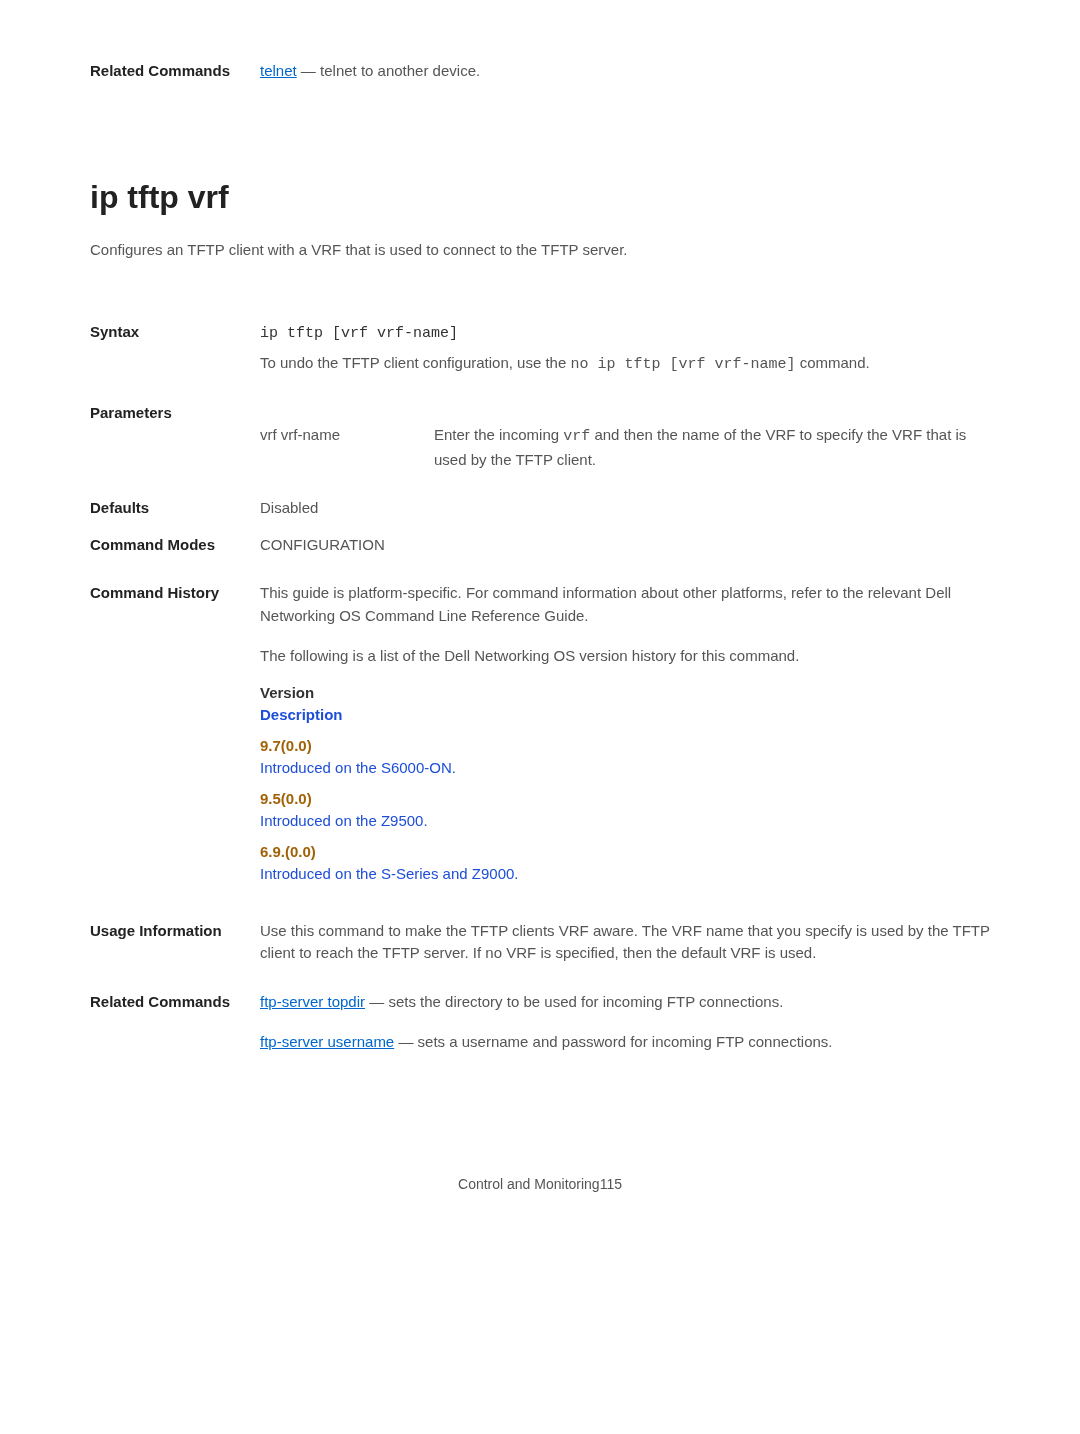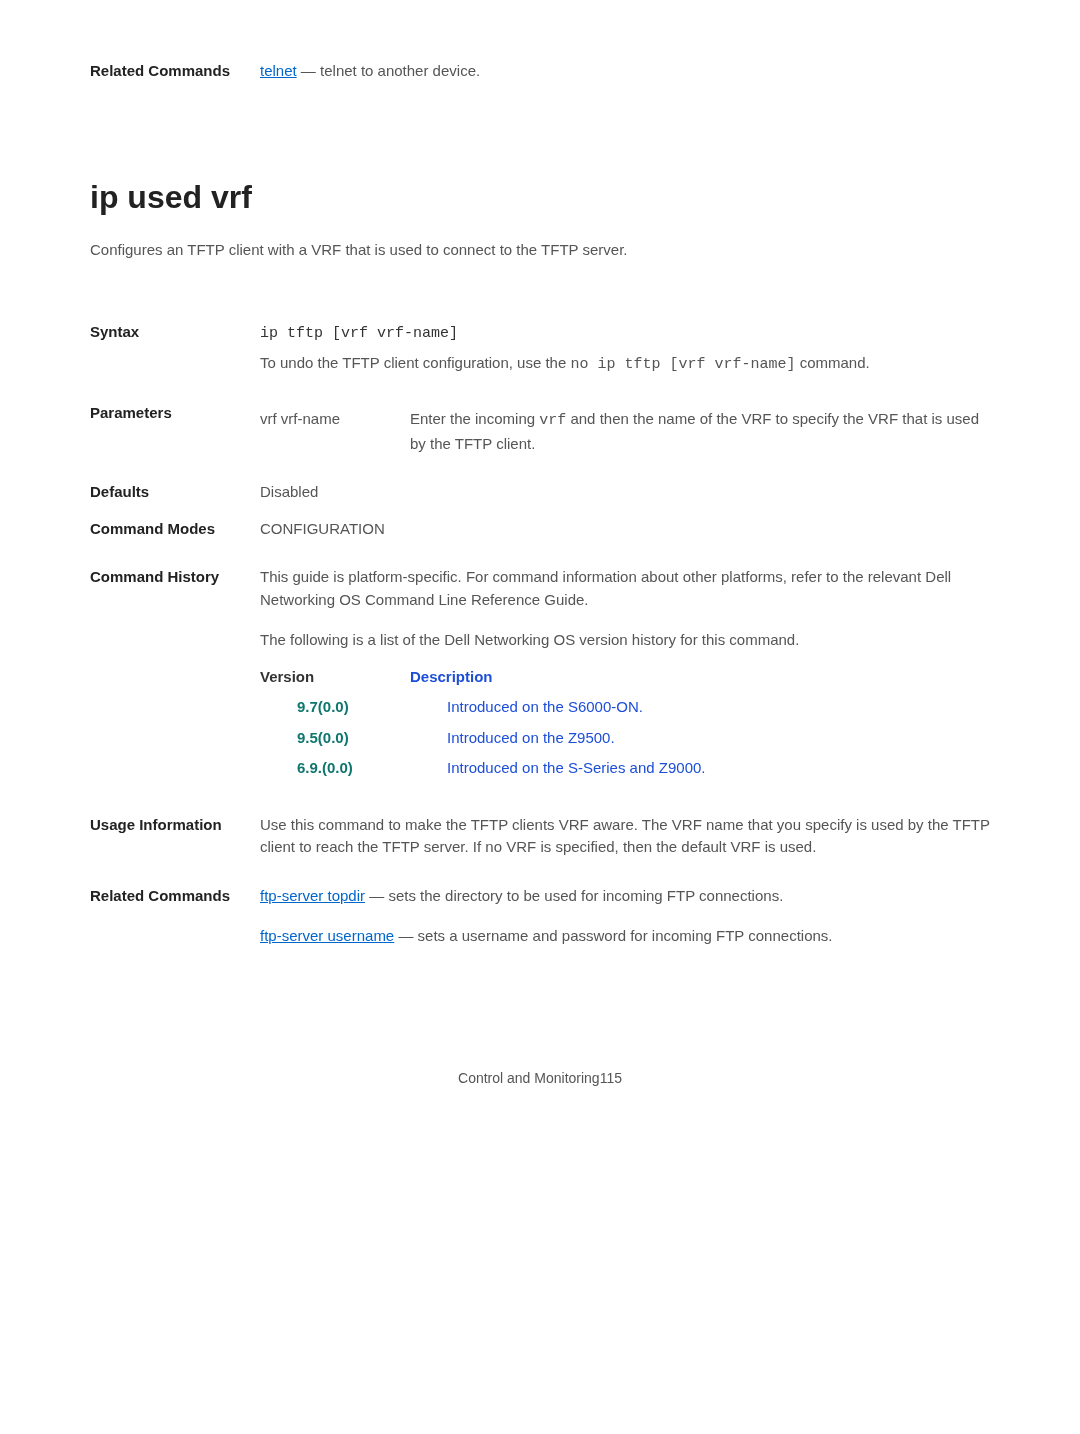--- a/index.html
+++ b/index.html
@@ -53,35 +53,37 @@
     .italic {
     }
     .spacer-md {
       height: 18px;
     }
     .spacer-sm {
       height: 6px;
     }
     .param-row {
       display: flex;
-      margin-top: 6px;
+      margin-top: 22px;
+      gap: 24px;
     }
     .param-name {
       width: 150px;
       flex-shrink: 0;
       color: #555;
       font-size: 15px;
     }
     .param-desc {
       flex: 1;
       color: #555;
     }
     .version-row {
       display: flex;
       margin-bottom: 8px;
+      flex-direction: column;
     }
     .version-col {
       width: 150px;
       flex-shrink: 0;
       color: #333;
     }
     .version-desc {
       flex: 1;
       color: #1d4ed8;
     }
@@ -96,35 +98,34 @@
     }
     .footer {
       display: flex;
       justify-content: center;
       margin-top: 120px;
       color: #555;
       font-size: 14px;
     }
     .bold {
       font-weight: 600;
-      color: #0f766e;
-      margin-left: 37px;
+      color: #a16207;
     }
   </style>
 </head>
 <body>
 
 <div class="row">
   <div class="label-col">Related Commands</div>
   <div class="content-col content-text">
     <span class="link">telnet</span><span> — telnet to another device.</span>
   </div>
 </div>
 
-<h1 class="section-title">ip used vrf</h1>
+<h1 class="section-title">ip tftp vrf</h1>
 <div class="description">Configures an TFTP client with a VRF that is used to connect to the TFTP server.</div>
 
 <div class="row">
   <div class="label-col">Syntax</div>
   <div class="content-col">
     <span class="mono"><span>ip tftp [vrf </span><span class="italic">vrf-name</span><span>]</span></span>
     <div class="spacer-sm"></div>
     <div class="content-text">
       <span>To undo the TFTP client configuration, use the </span><span class="mono"><span>no ip tftp [vrf </span><span class="italic">vrf-name</span><span>]</span></span><span> command.</span>
     </div>

